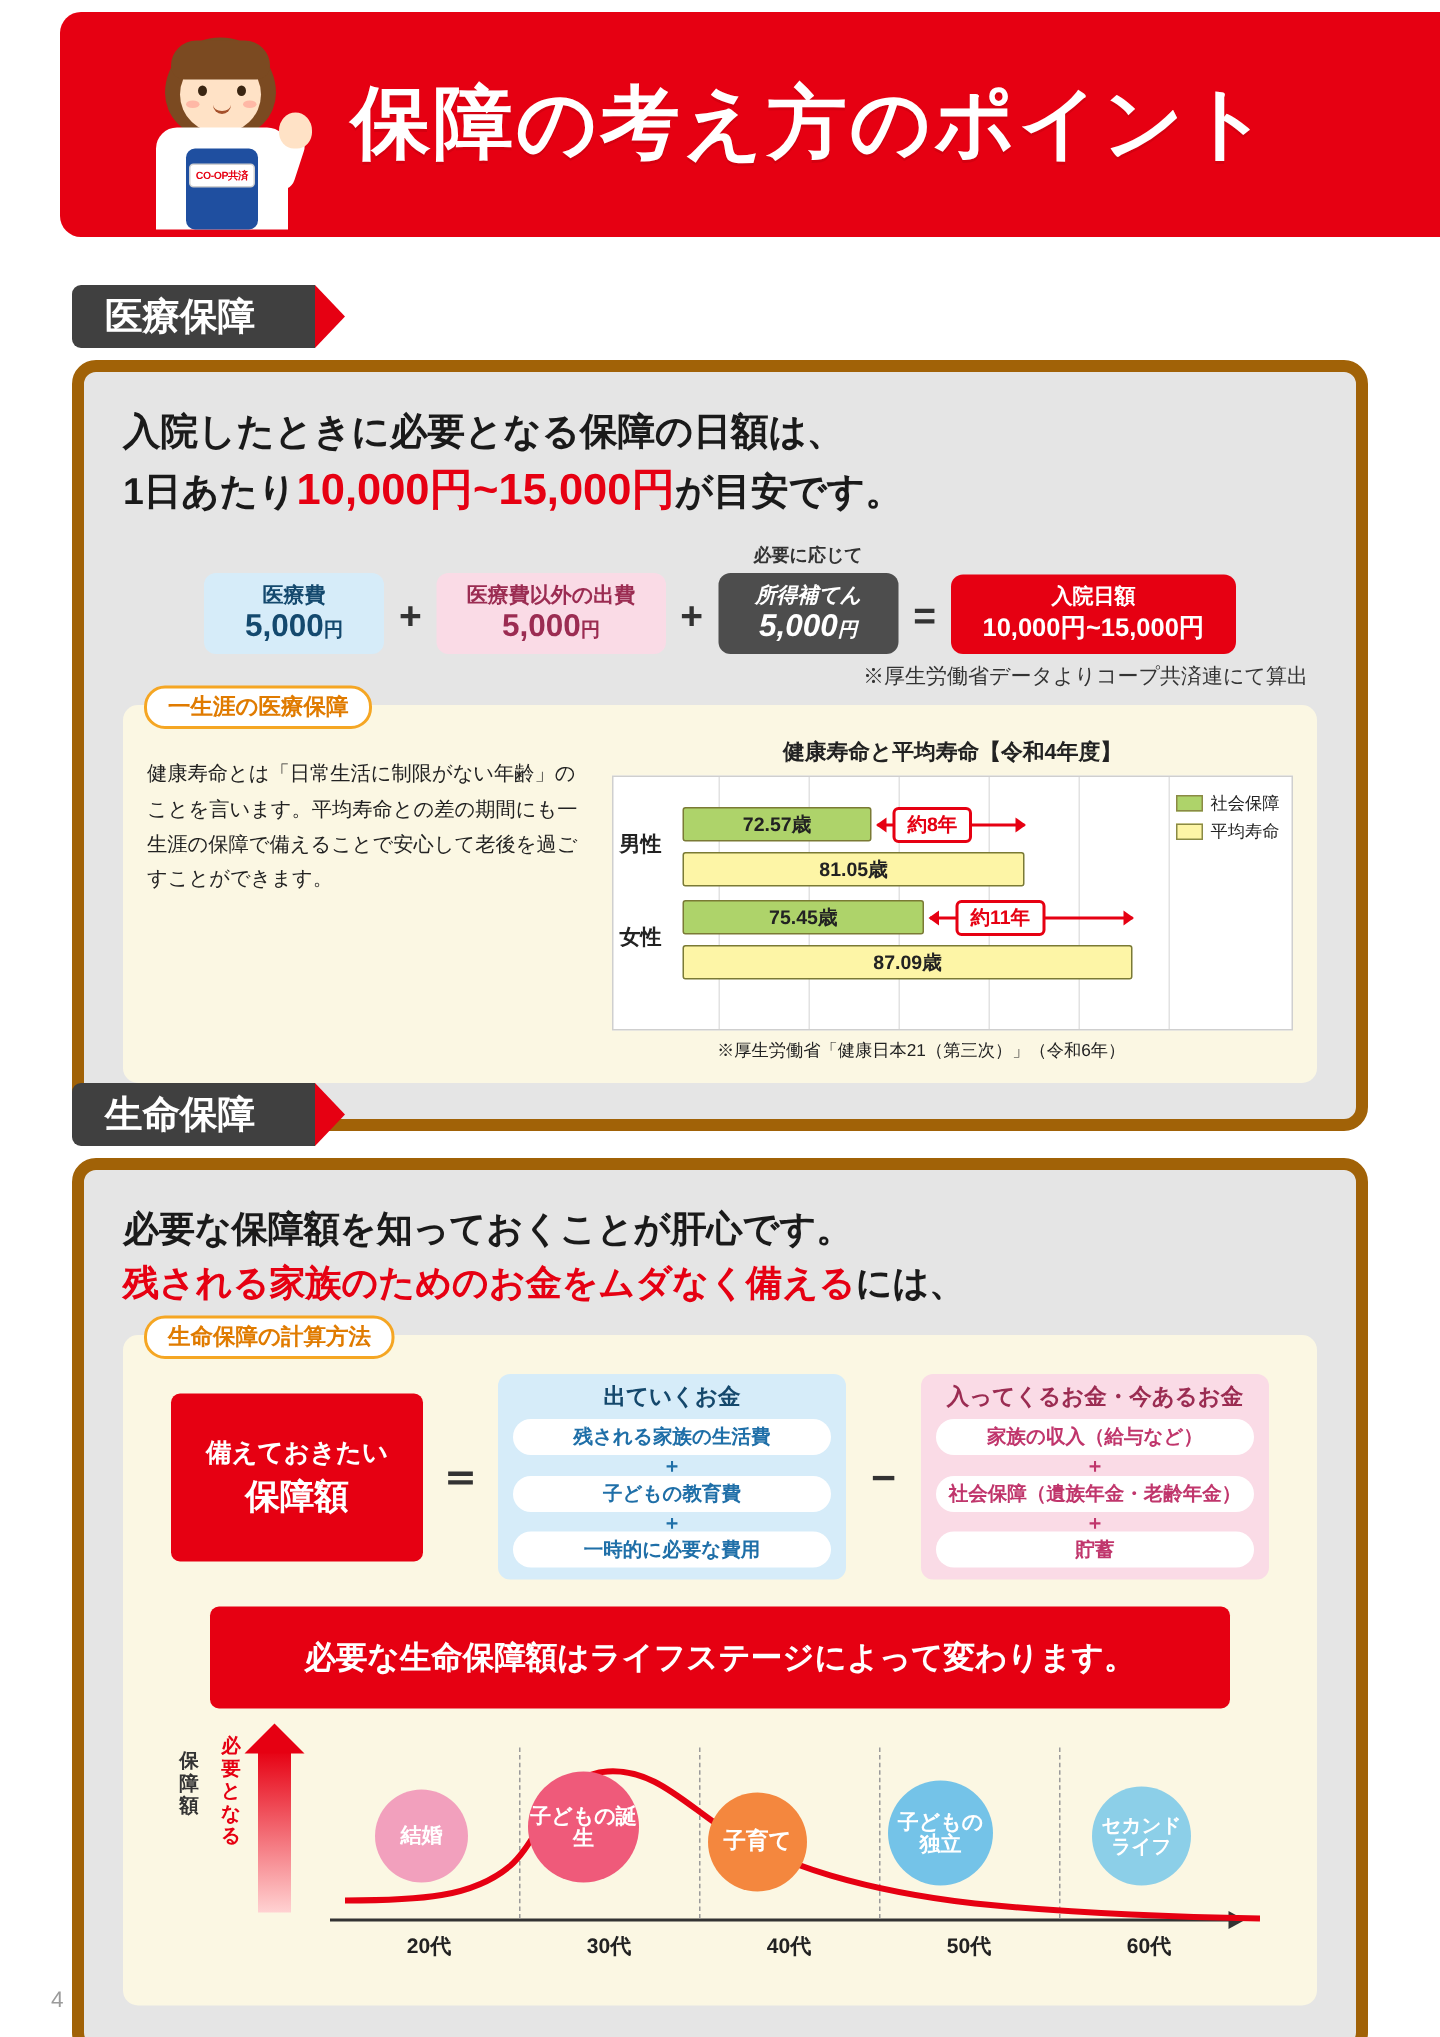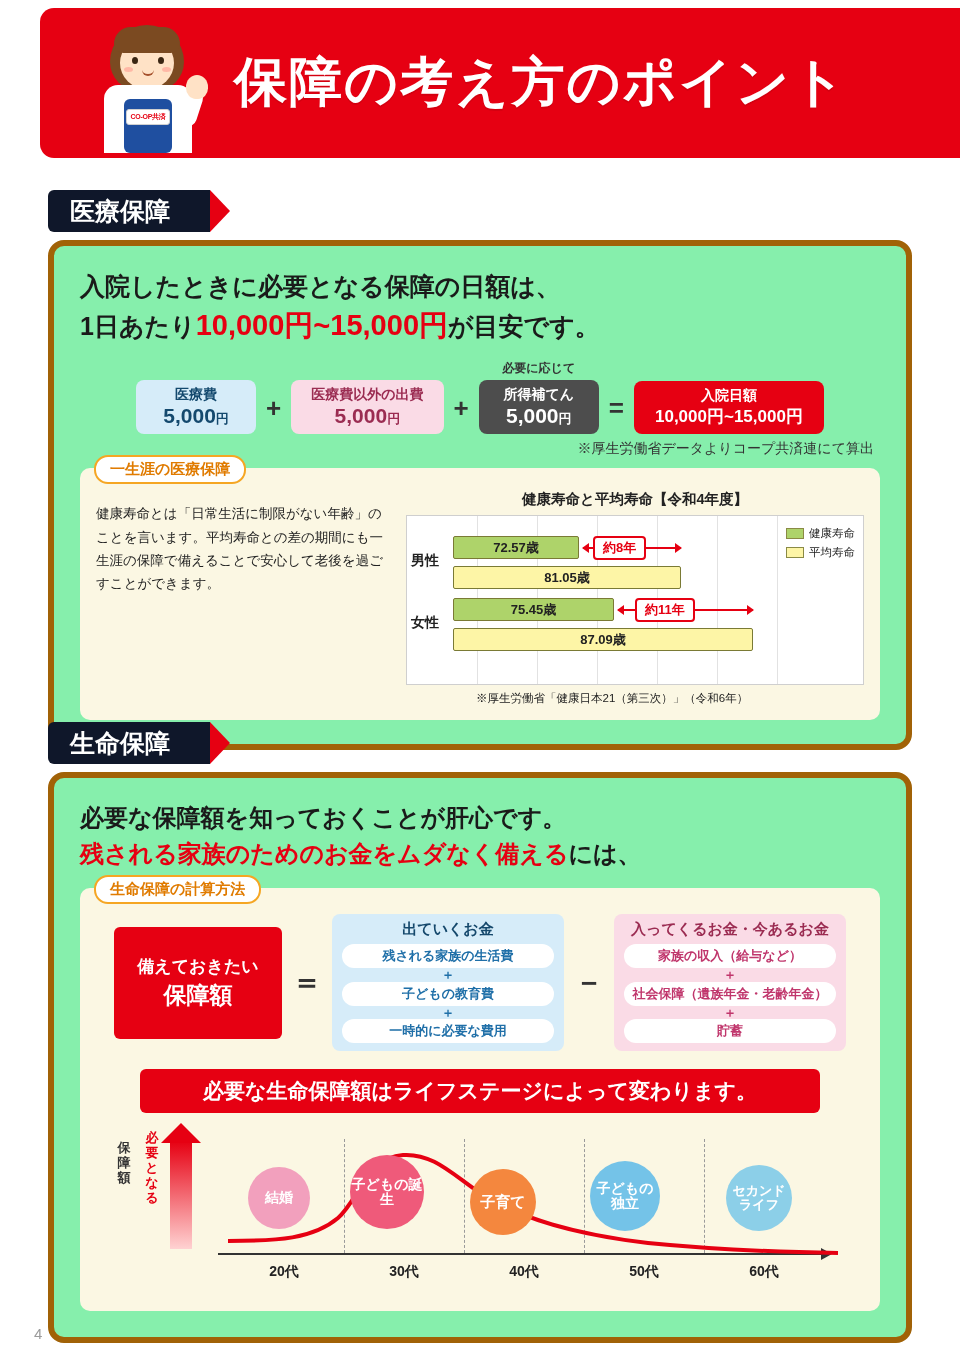--- a/index.html
+++ b/index.html
@@ -108,42 +108,42 @@
     letter-spacing: 2px;
     margin-left: 22px;
     text-shadow: 0 2px 0 rgba(0,0,0,.08);
   }
 
   
   .flag {
     position: relative;
     display: inline-block;
     height: 42px;
-    background: #0f172a;
+    background: #404040;
     color: #fff;
     font-size: 25px;
     font-weight: bold;
     line-height: 42px;
     padding: 0 40px 0 22px;
     border-radius: 6px 0 0 6px;
   }
   .flag::after {
     content: "";
     position: absolute;
     right: -20px; top: 0;
     border-top: 21px solid transparent;
     border-bottom: 21px solid transparent;
     border-left: 20px solid #e60012;
   }
 
   
   .panel {
-    border: 6px solid #a16207;
+    border: 8px solid #a16207;
     border-radius: 16px;
-    background: #86efac;
+    background: #e5e5e5;
   }
 
   
   #sec-medical { position: absolute; left: 48px; top: 190px; width: 864px; }
   #panel-medical { margin-top: 8px; padding: 22px 26px 24px 26px; }
   .lead {
     font-size: 25px;
     line-height: 1.45;
     color: #1a1a1a;
     font-weight: bold;
@@ -161,21 +161,21 @@
     border-radius: 8px;
     text-align: center;
     padding: 6px 20px;
     min-width: 120px;
   }
   .fbox .t1 { font-size: 14px; font-weight: bold; }
   .fbox .t2 { font-size: 21px; font-weight: bold; }
   .fbox .t2 .unit { font-size: 13px; }
   .fbox.blue { background: #d6ecf9; color: #14496e; }
   .fbox.pink { background: #fadbe6; color: #9b2c52; }
-  .fbox.gray { background: #4d4d4d; color: #fff; }
+  .fbox.gray { background: #4d4d4d; color: #fff; font-style: italic; }
   .fbox.red  { background: #e60012; color: #fff; min-width: 190px; }
   .fbox.red .t2 { font-size: 17px; }
   .op { font-size: 26px; font-weight: bold; color: #333; padding-bottom: 10px; }
   .need-note { font-size: 12px; color: #333; text-align: center; margin-bottom: 3px; font-weight: bold;}
   .src-note { font-size: 14px; color: #333; text-align: right; margin: 6px 6px 0 0; }
 
   
   .subblock {
     margin-top: 10px;
     background: #fbf7e3;
@@ -310,21 +310,21 @@
 
   .stage-banner {
     margin: 18px auto 0 auto;
     width: 680px;
     background: #e60012;
     color: #fff;
     border-radius: 6px;
     text-align: center;
     font-size: 21px;
     font-weight: bold;
-    padding: 8px 0;
+    padding: 20px 0;
   }
   .stage-wrap { position: relative; height: 168px; margin-top: 10px; }
   .vaxis-label {
     position: absolute; left: 18px; top: 18px;
     font-size: 13px; font-weight: bold; color: #333;
     width: 16px; line-height: 1.15; text-align: center;
   }
   .vaxis-red {
     position: absolute; left: 46px; top: 8px;
     font-size: 13px; font-weight: bold; color: #e60012;
@@ -467,21 +467,21 @@
 
             <div class="arrow-line" style="left:176px; top:31px; width:98px;"></div>
             <div class="arrow-label" style="left:186px; top:20px;">約8年</div>
 
             <div class="arrow-line" style="left:211px; top:93px; width:135px;"></div>
             <div class="arrow-label" style="left:228px; top:82px;">約11年</div>
 
             <div class="legend">
               <div>
                   <i style="background:#aed36a"></i>
-                  <span>健康寿命</span>
+                  <span>社会保障</span>
                 </div>
               <div>
                   <i style="background:#fdf5a6"></i>
                   <span>平均寿命</span>
                 </div>
             </div>
           </div>
           <div class="chart-src">※厚生労働省「健康日本21（第三次）」（令和6年）</div>
         </div>
       </div>

